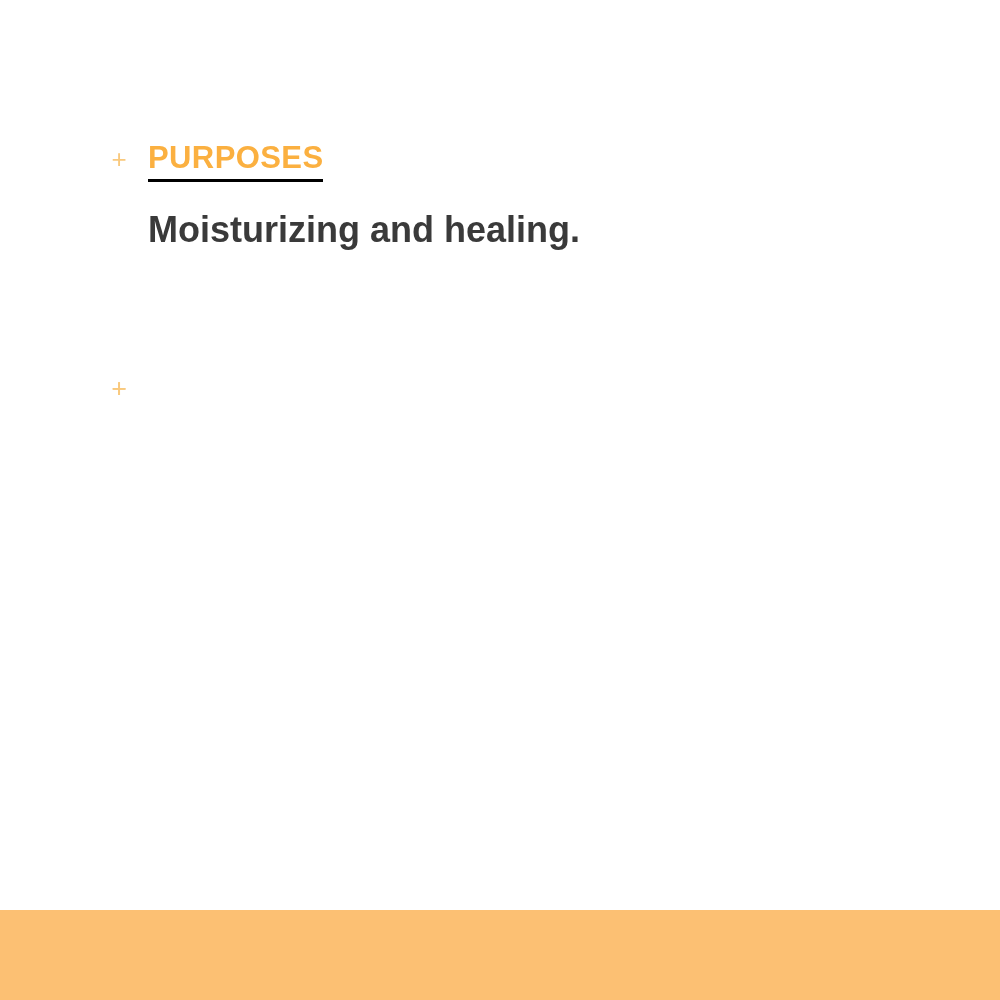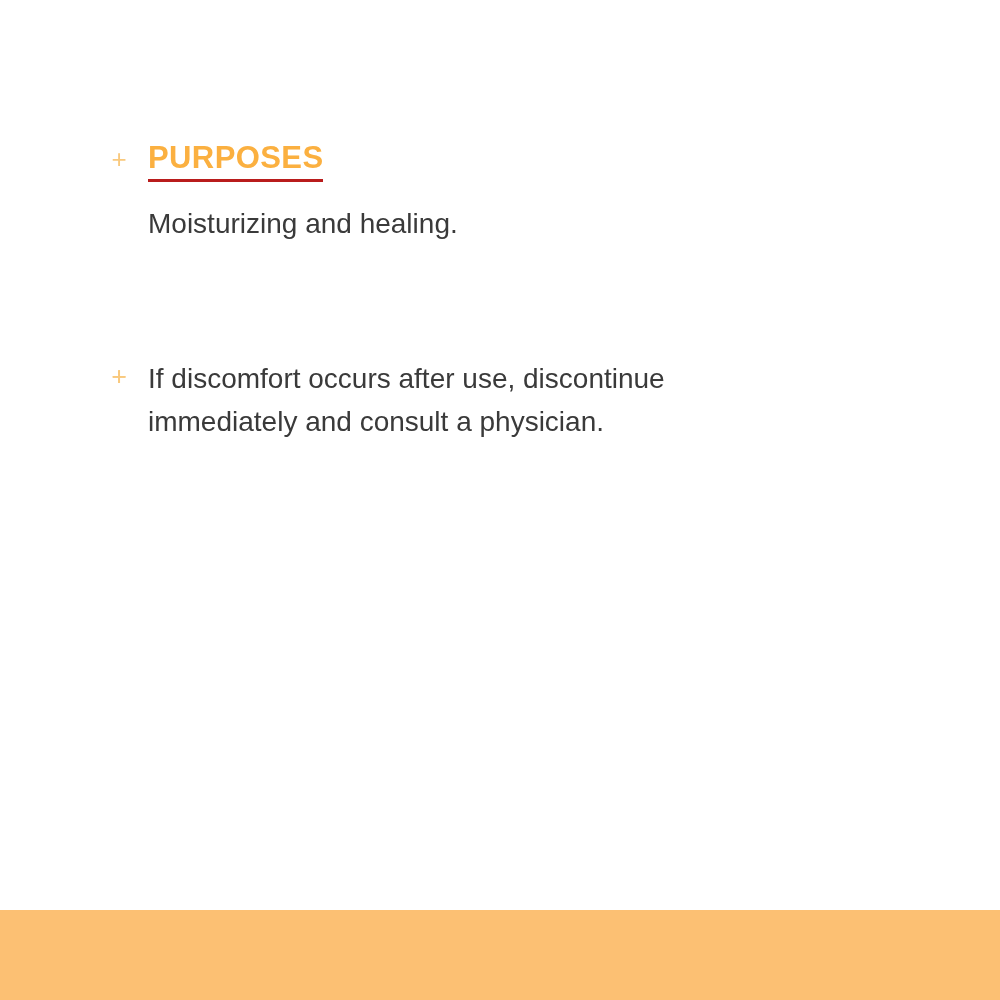--- a/index.html
+++ b/index.html
@@ -46,38 +46,38 @@
     text-align: center;
     user-select: none;
   }
   .heading {
     margin: 0 0 6px 40px;
     font-size: 31px;
     font-weight: bold;
     letter-spacing: 0.4px;
     color: #fbb040;
     display: inline-block;
-    border-bottom: 3px solid #b91c1c;
+    border-bottom: 3px solid #000000;
     padding-bottom: 3px;
     line-height: 1.15;
     font-family: "Liberation Sans", sans-serif;
   }
   .heading-wrap {
     margin-left: 40px;
   }
   .heading-wrap .heading {
     margin-left: 0;
   }
   .body-text {
     margin: 14px 0 0 40px;
-    font-size: 28px;
+    font-size: 36px;
     line-height: 1.55;
     color: #3a3a3a;
     font-family: "Liberation Sans", sans-serif;
-    font-weight: 400;
+    font-weight: 700;
     max-width: 790px;
     white-space: pre-line;
   }
   .section-purposes { margin-bottom: 112px; }
   .section-directions { margin-bottom: 110px; }
   .footer-band {
     position: absolute;
     left: 0;
     bottom: 0;
     width: 1000px;
@@ -99,21 +99,19 @@
       </div>
       <p class="body-text">Moisturizing and healing.</p>
     </div>
 
     <div class="section section-directions">
       <span class="plus-icon">+</span>
     </div>
 
     <div class="section section-precautions">
       <span class="plus-icon">+</span>
-      <p class="body-text">If discomfort occurs after use, discontinue
-immediately and consult a physician.</p>
     </div>
 
   </div>
 
   <div class="footer-band"></div>
 
 </div>
 
 </body></html>

